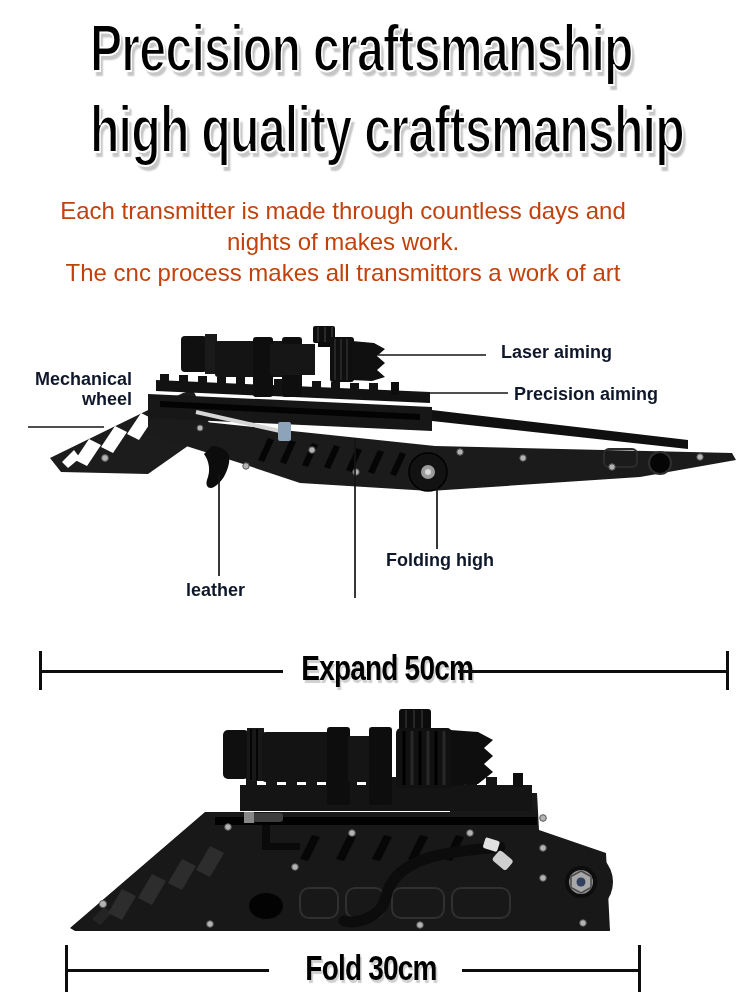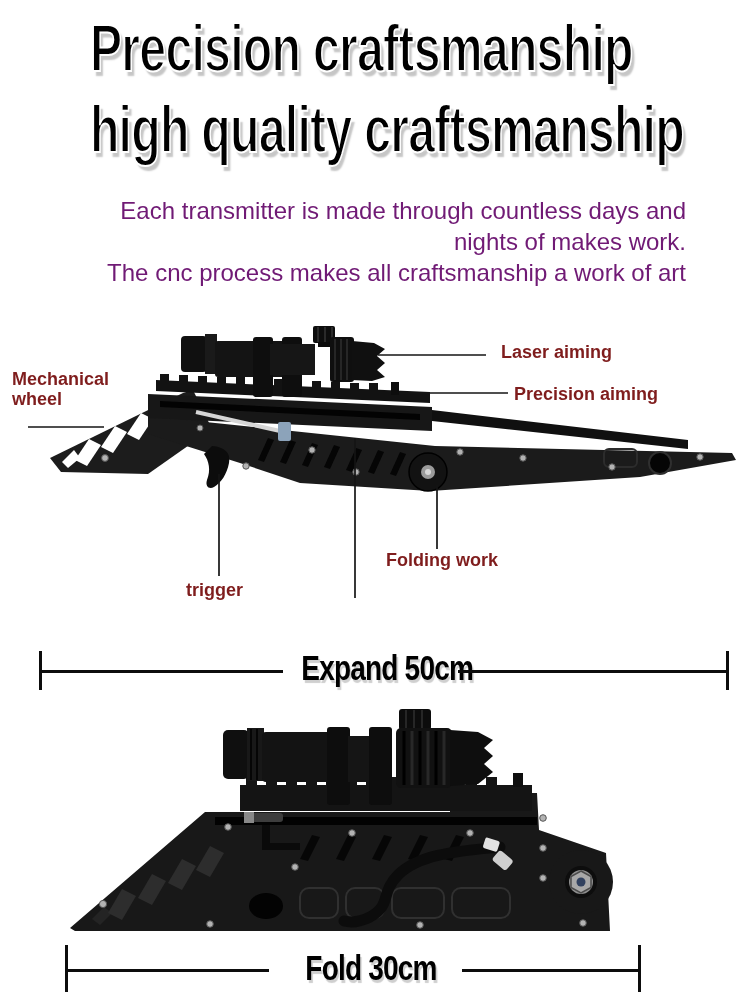--- a/index.html
+++ b/index.html
@@ -9,25 +9,25 @@
   }
   
   .title-block{position:absolute;top:8px;left:0;width:666px;text-align:center;}
   .title-line{
     font-weight:700;font-size:66px;line-height:81px;white-space:nowrap;
     transform:scaleX(0.73);transform-origin:50% 50%;letter-spacing:-1px;
     color:#000;-webkit-text-stroke:2px #ffffff;
     text-shadow:4px 5px 2px #c6c6c6;
   }
   
-  .subtitle{position:absolute;top:195px;left:0;width:686px;text-align:right;
-    font-size:24px;line-height:31px;color:#701a75;}
-  
-  .callout{position:absolute;font-weight:700;font-size:18px;line-height:20px;color:#7f1d1d;white-space:nowrap;}
-  .callout.center{text-align:left;white-space:normal;}
+  .subtitle{position:absolute;top:195px;left:0;width:686px;text-align:center;
+    font-size:24px;line-height:31px;color:#c2410c;}
+  
+  .callout{position:absolute;font-weight:700;font-size:18px;line-height:20px;color:#0f172a;white-space:nowrap;}
+  .callout.center{text-align:right;white-space:normal;}
   
   .photo{position:absolute;left:0;width:750px;}
   
   .dim{position:absolute;background:#0d0d0d;}
   .dim-label{
     position:absolute;font-weight:700;font-size:35px;line-height:36px;color:#000;
     white-space:nowrap;text-align:center;transform:scaleX(0.8);transform-origin:50% 50%;
     letter-spacing:-1px;text-shadow:2px 3px 1px #cfcfcf;
   }
 </style>
@@ -37,21 +37,21 @@
 <div id="stage">
 
   <div class="title-block">
     <div class="title-line">Precision craftsmanship</div>
     <div class="title-line">high quality craftsmanship</div>
   </div>
 
   <div class="subtitle">
     <div>Each transmitter is made through countless days and</div>
     <div>nights of makes work.</div>
-    <div>The cnc process makes all craftsmanship a work of art</div>
+    <div>The cnc process makes all transmittors a work of art</div>
   </div>
 
   <svg class="photo" style="top:300px" width="750" height="310" viewBox="0 0 750 310">
 
     <g>
       <polygon points="193,90 183,93 50,158 61,172 148,174 212,129" fill="#1c1c1c"></polygon>
       <polygon points="62,162 74,150 80,158 68,168" fill="#ffffff"></polygon>
       <polygon points="75,160 89,139 101,145 87,166" fill="#ffffff"></polygon>
       <polygon points="101,147 115,126 127,132 113,153" fill="#ffffff"></polygon>
       <polygon points="127,134 141,113 153,119 139,140" fill="#ffffff"></polygon>
@@ -141,22 +141,22 @@
       <path d="M437,185 V249"></path>
     </g>
   </svg>
 
   <div class="callout" style="left:501px;top:342px">Laser aiming</div>
   <div class="callout" style="left:514px;top:384px">Precision aiming</div>
   <div class="callout center" style="left:12px;top:369px;width:120px">
     <div>Mechanical</div>
     <div>wheel</div>
   </div>
-  <div class="callout" style="left:186px;top:580px">trigger</div>
-  <div class="callout" style="left:386px;top:550px">Folding work</div>
+  <div class="callout" style="left:186px;top:580px">leather</div>
+  <div class="callout" style="left:386px;top:550px">Folding high</div>
   <div class="callout center" style="left:263px;top:601px;width:205px">
   </div>
 
   <div class="dim" style="left:39px;top:651px;width:3px;height:39px"></div>
   <div class="dim" style="left:42px;top:670px;width:241px;height:3px"></div>
   <div class="dim-label" style="left:284px;top:650px;width:173px">Expand 50cm</div>
   <div class="dim" style="left:458px;top:670px;width:268px;height:3px"></div>
   <div class="dim" style="left:726px;top:651px;width:3px;height:39px"></div>
 
   <svg class="photo" style="top:705px" width="750" height="240" viewBox="0 0 750 240">

